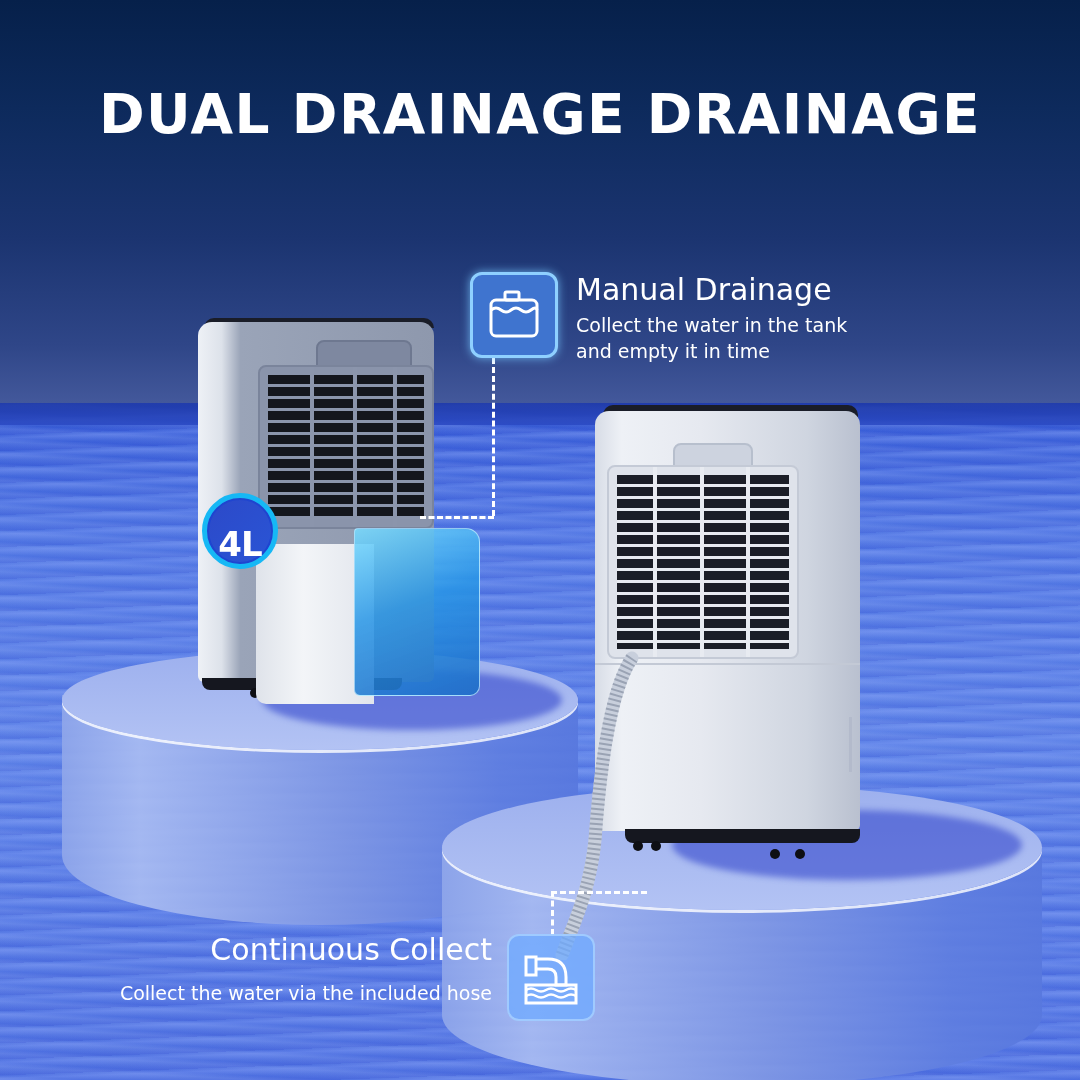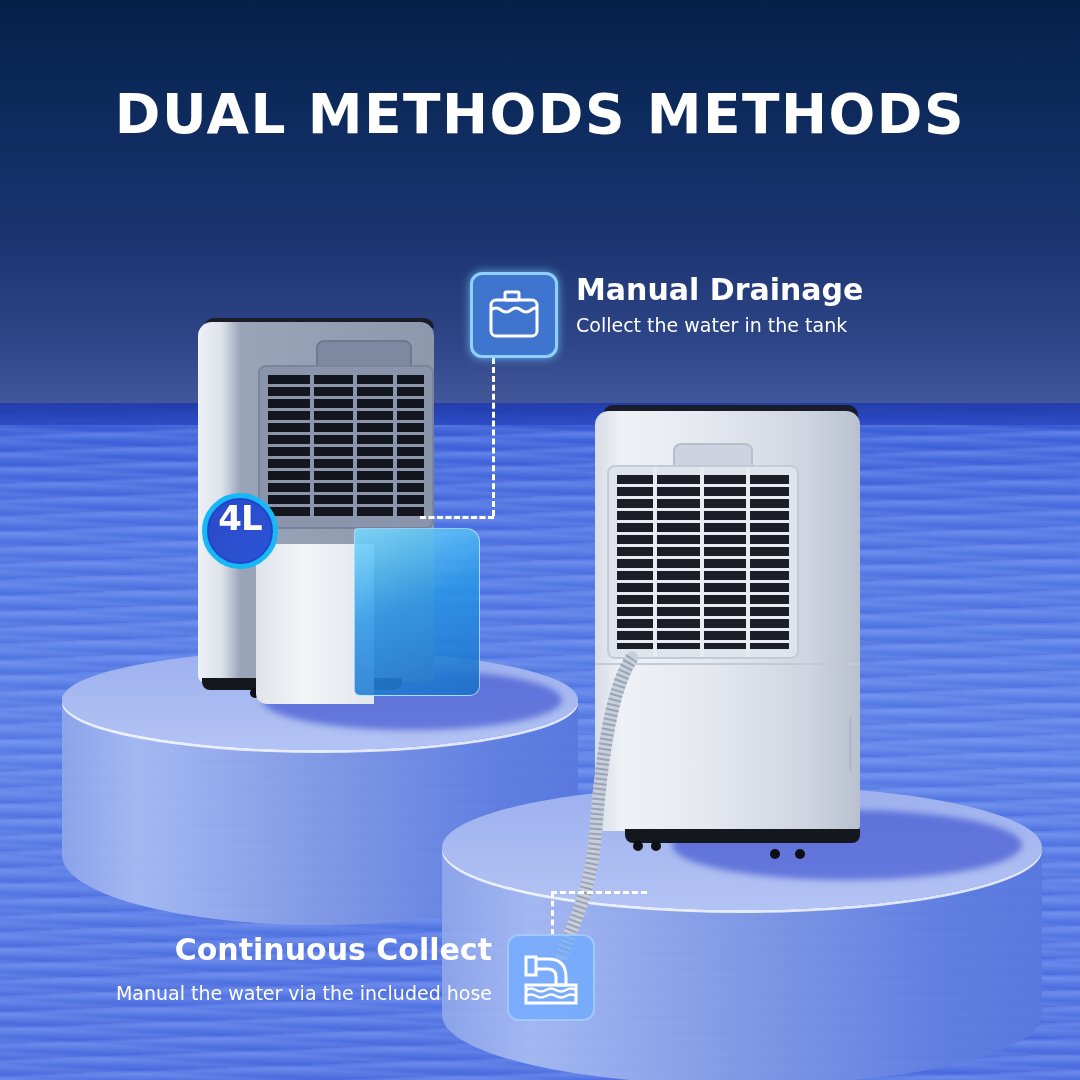--- a/index.html
+++ b/index.html
@@ -39,49 +39,49 @@
   .tank{position:absolute;border-radius:4px 14px 10px 6px;
     background:linear-gradient(160deg,rgba(120,220,255,0.85) 0%,rgba(40,150,230,0.85) 45%,rgba(30,110,200,0.9) 100%);
     border:1px solid rgba(200,240,255,0.7);}
   .tank-white{position:absolute;background:linear-gradient(90deg,#dfe3ea,#f3f5f8 40%,#e1e5ec);border-radius:6px 0 0 10px;}
 
   .hose{position:absolute;}
 
   
   .badge4l{position:absolute;left:202px;top:493px;width:76px;height:76px;border-radius:50%;
     background:linear-gradient(135deg,#2c49c8 0%,#2a55d6 100%);
-    border:5px solid #16b8f5;box-sizing:border-box;display:flex;align-items:flex-start;justify-content:center;
+    border:5px solid #16b8f5;box-sizing:border-box;display:flex;align-items:flex-end;justify-content:center;
     box-shadow:0 0 0 2px #1f45d0 inset;}
   .badge4l span{color:#fff;font-weight:bold;font-size:34px;font-family:"DejaVu Sans","Liberation Sans",sans-serif;letter-spacing:-1px;}
 
   
   .iconbox{position:absolute;border-radius:12px;box-sizing:border-box;display:flex;align-items:center;justify-content:center;}
   .iconbox.manual{left:470px;top:272px;width:88px;height:86px;background:#3f74cf;border:3px solid #8fd0ff;box-shadow:0 0 10px rgba(120,200,255,0.8);}
   .iconbox.continuous{left:507px;top:934px;width:88px;height:87px;background:rgba(110,170,255,0.75);border:2px solid rgba(170,210,255,0.8);}
 
-  .label-title{position:absolute;color:#fff;font-weight:bold;font-family:"DejaVu Sans","Liberation Sans",sans-serif;white-space:nowrap;}
+  .label-title{position:absolute;color:#fff;font-weight:normal;font-family:"DejaVu Sans","Liberation Sans",sans-serif;white-space:nowrap;}
   .label-desc{position:absolute;color:#fff;font-family:"DejaVu Sans","Liberation Sans",sans-serif;white-space:nowrap;line-height:26px;}
 
   .manual-title{left:576px;top:272px;font-size:30px;}
   .manual-desc{left:576px;top:312px;font-size:19px;}
   .cont-title{right:588px;top:932px;font-size:30px;text-align:right;}
   .cont-desc{right:588px;top:980px;font-size:19px;text-align:right;}
 
   .dash{position:absolute;}
   .dash-v{border-left:3px dashed #ffffff;width:0;}
   .dash-h{border-top:3px dashed #ffffff;height:0;}
 </style>
 </head>
 <body>
 
 <div class="canvas">
   <div class="sea"></div>
   <div class="sea-horizon"></div>
 
-  <div class="title">DUAL METHODS METHODS</div>
+  <div class="title">DUAL DRAINAGE DRAINAGE</div>
 
   <div class="podium" style="left:62px;top:650px;width:516px;height:300px;">
     <div class="side" style="left:0;top:45px;width:516px;height:230px;"></div>
     <div class="top" style="left:0;top:0;width:516px;height:100px;"></div>
     <div class="shade" style="left:200px;top:20px;width:300px;height:60px;"></div>
   </div>
 
   <div class="podium" style="left:442px;top:785px;width:600px;height:295px;">
     <div class="side" style="left:0;top:60px;width:600px;height:240px;"></div>
     <div class="top" style="left:0;top:0;width:600px;height:125px;"></div>
@@ -143,28 +143,29 @@
   <div class="iconbox manual">
     <svg width="58" height="58" viewBox="0 0 58 58">
       <rect x="20" y="6" width="14" height="8" rx="1.5" fill="none" stroke="#fff" stroke-width="3"></rect>
       <rect x="6" y="14" width="46" height="36" rx="5" fill="none" stroke="#fff" stroke-width="3"></rect>
       <path d="M6 24 q5 -4 10 0 t10 0 t10 0 t10 0 t6 0" fill="none" stroke="#fff" stroke-width="3"></path>
     </svg>
   </div>
   <div class="label-title manual-title">Manual Drainage</div>
   <div class="label-desc manual-desc">
     <div>Collect the water in the tank</div>
+    <div>and empty it in time</div>
   </div>
 
   <div class="iconbox continuous">
     <svg width="62" height="62" viewBox="0 0 62 62">
       <rect x="6" y="10" width="10" height="18" fill="none" stroke="#fff" stroke-width="3"></rect>
       <path d="M16 12 H28 C40 12 46 18 46 30 V38 H36 V30 C36 24 33 22 28 22 H16" fill="none" stroke="#fff" stroke-width="3"></path>
       <rect x="6" y="38" width="50" height="18" fill="none" stroke="#fff" stroke-width="3"></rect>
       <path d="M6 43 q5 -3 10 0 t10 0 t10 0 t10 0 t10 0" fill="none" stroke="#fff" stroke-width="2.5"></path>
       <path d="M6 49 q5 -3 10 0 t10 0 t10 0 t10 0 t10 0" fill="none" stroke="#fff" stroke-width="2.5"></path>
     </svg>
   </div>
   <div class="label-title cont-title">Continuous Collect</div>
   <div class="label-desc cont-desc">
-    <div>Manual the water via the included hose</div>
+    <div>Collect the water via the included hose</div>
   </div>
 </div>
 
 </body></html>

